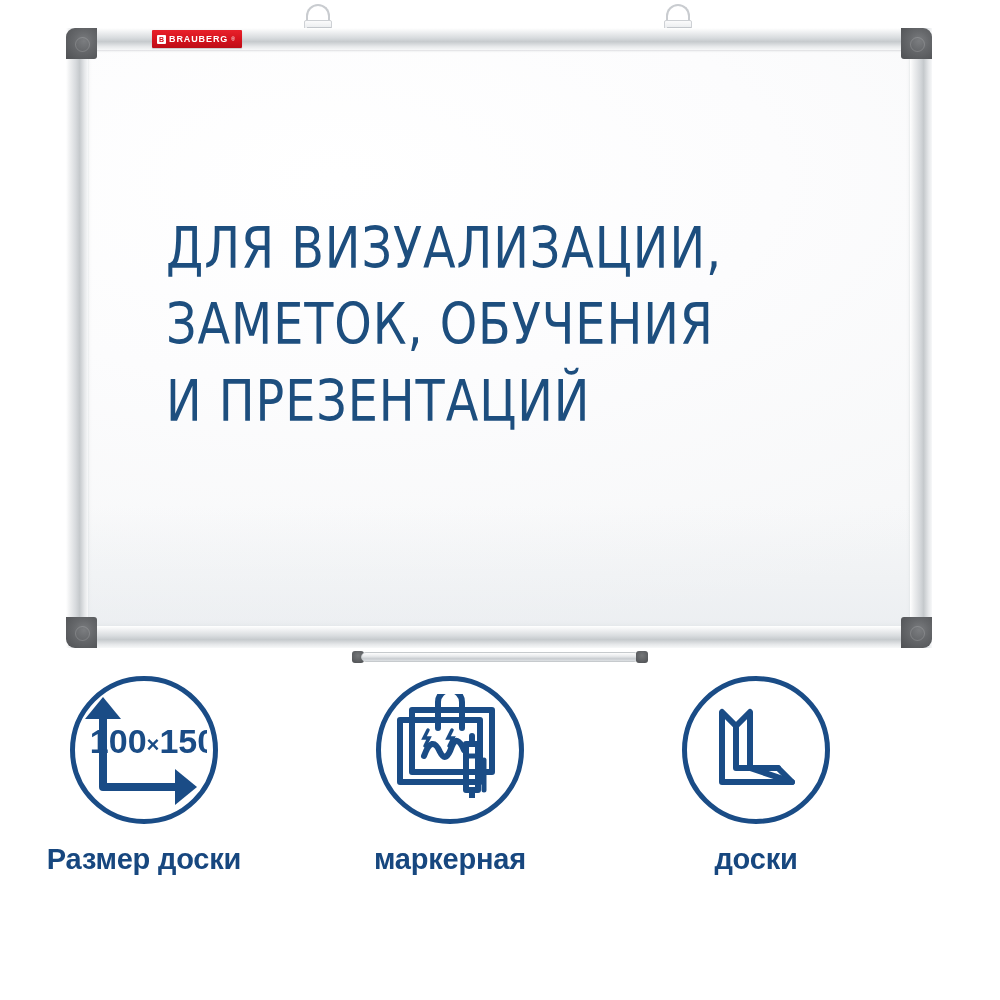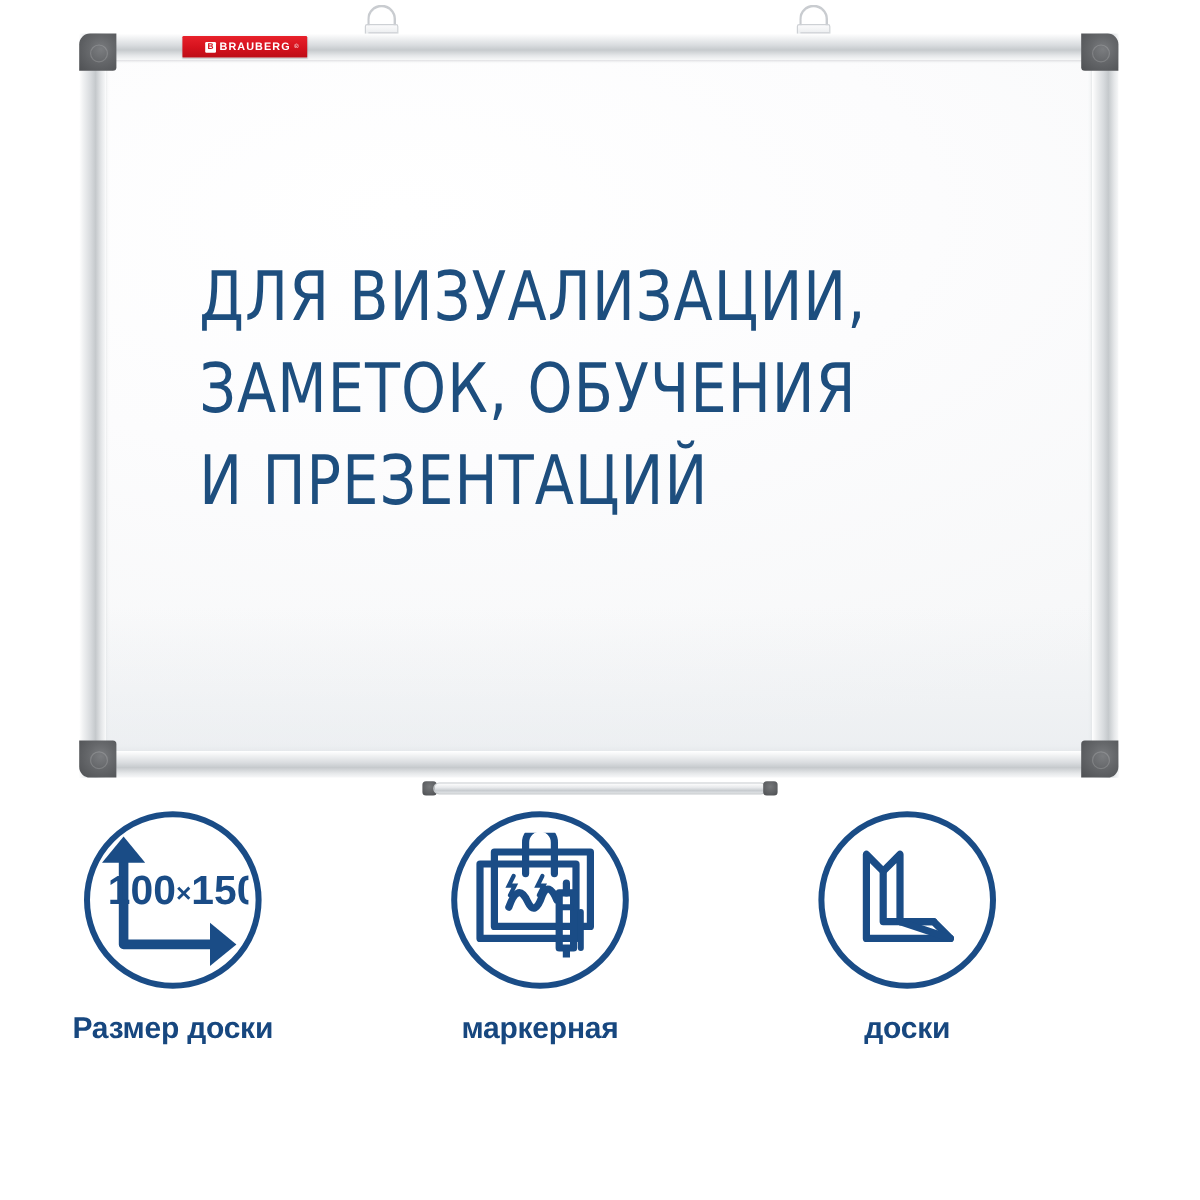--- a/index.html
+++ b/index.html
@@ -129,21 +129,21 @@
     height: 120px;
     background: linear-gradient(180deg, rgba(235,238,241,0) 0%, rgba(228,232,236,.55) 100%);
   }
 
   
   .brand-badge {
     position: absolute;
     left: 86px;
     top: 2px;
     height: 18px;
-    padding: 0 7px 0 19px;
+    padding: 0 7px 0 5px;
     background: linear-gradient(180deg,#e8212b 0%, #d5121d 55%, #bd0d17 100%);
     border-radius: 1px;
     display: flex;
     align-items: center;
     gap: 3px;
     z-index: 6;
     box-shadow: 0 1px 1px rgba(0,0,0,.16);
   }
   .brand-badge .bmark {
     width: 9px; height: 9px;
@@ -237,21 +237,21 @@
     border: 5px solid #1a4c86;
     display: flex;
     align-items: center;
     justify-content: center;
     background: #ffffff;
   }
   .fcaption {
     margin-top: 18px;
     text-align: center;
     color: #17477f;
-    font-size: 25px;
+    font-size: 29px;
     font-weight: bold;
     line-height: 1.24;
     letter-spacing: -.2px;
   }
 </style>
 </head>
 <body>
 
 <div id="stage">
 

